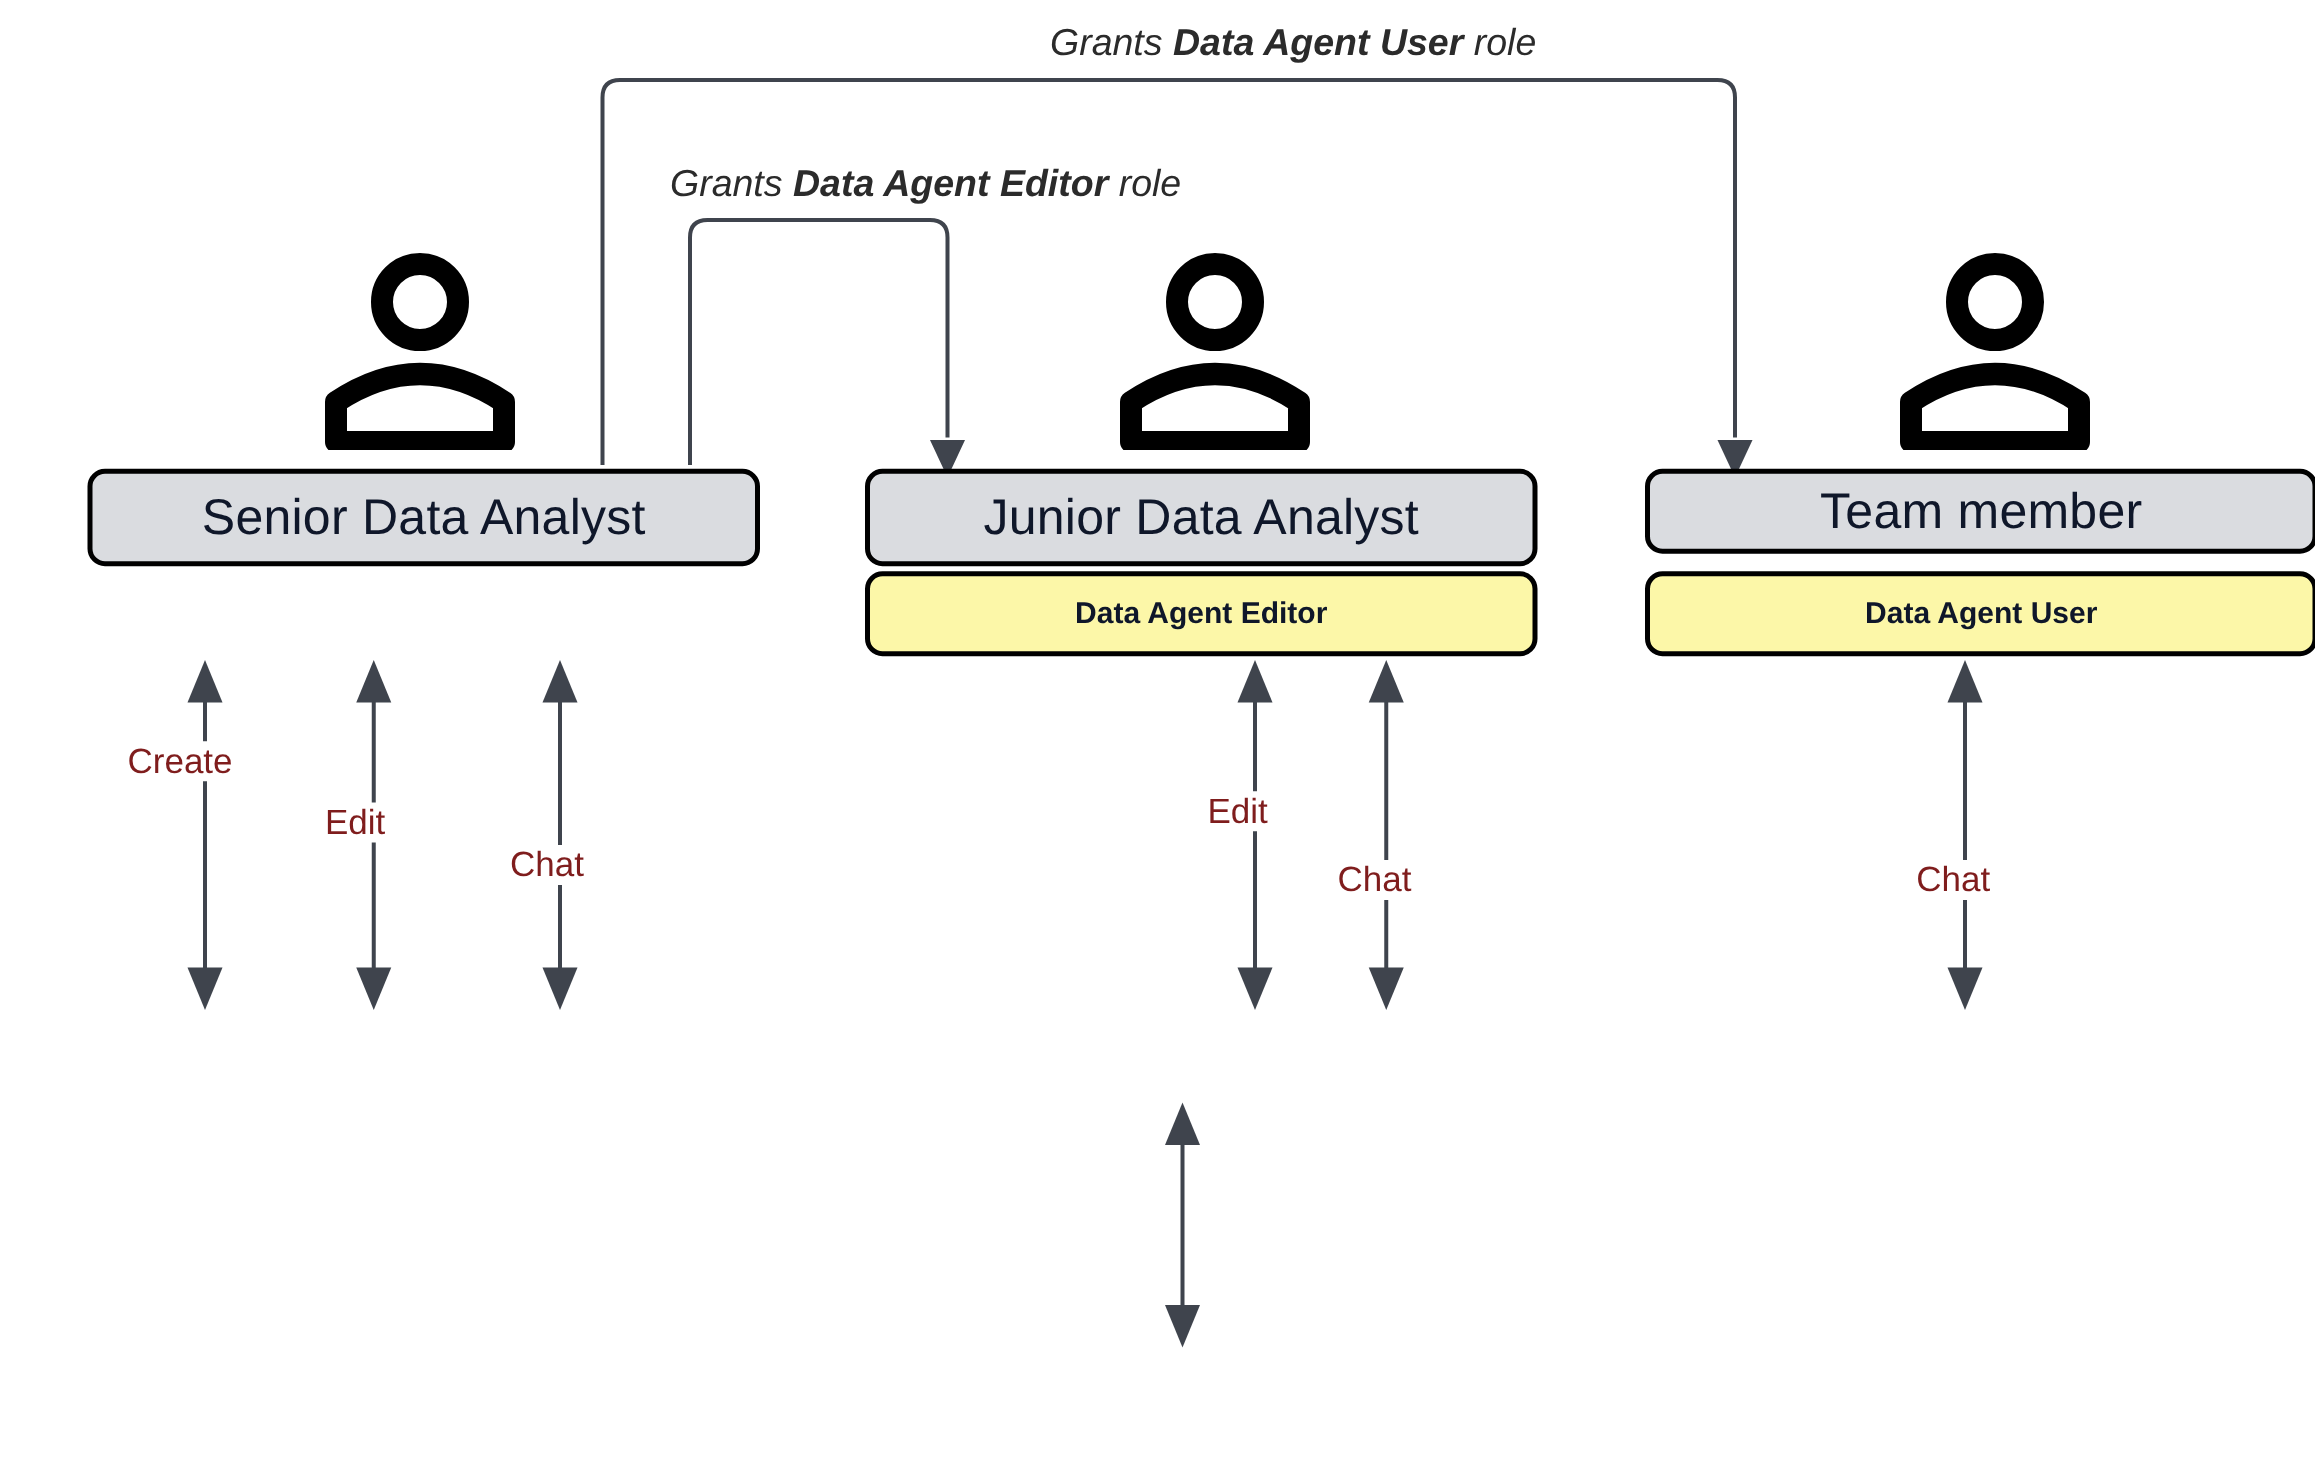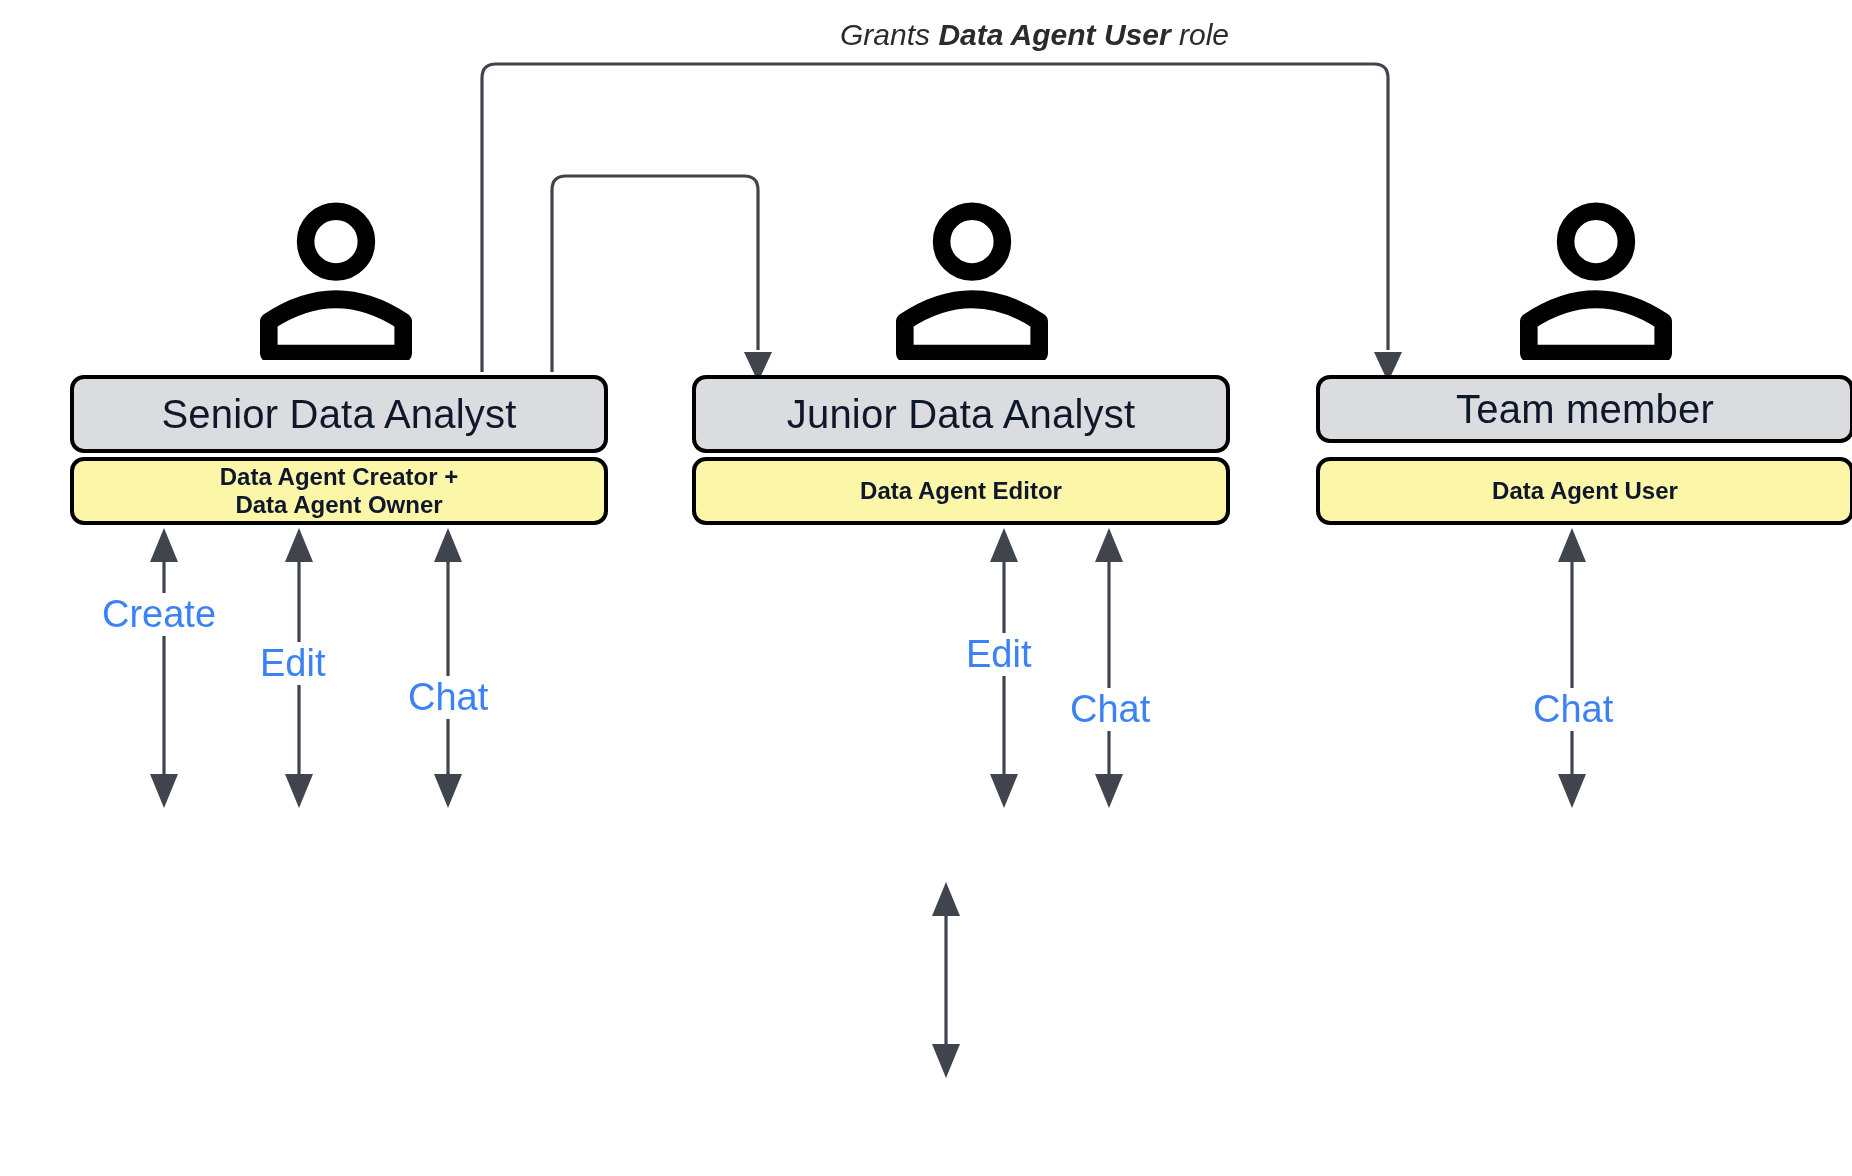--- a/index.html
+++ b/index.html
@@ -75,22 +75,22 @@
     font-style: italic;
     color: #2b2b2b;
     white-space: nowrap;
   }
   .grant-label b {
     font-weight: 700;
     font-style: italic;
   }
   .edge-label {
     position: absolute;
-    font-size: 38px;
-    color: #3b82f6;
+    font-size: 28px;
+    color: #7f1d1d;
     white-space: nowrap;
     background: #ffffff;
     padding: 0 4px;
   }
 </style>
 </head>
 <body>
 
 <div id="canvas">
 
@@ -151,20 +151,23 @@
       <line x1="930" y1="900" x2="930" y2="1060" stroke="#3f444d" stroke-width="3.2"></line>
       <path d="M930 882 L944 916 L916 916 Z" fill="#3f444d"></path>
       <path d="M930 1078 L916 1044 L944 1044 Z" fill="#3f444d"></path>
     </g>
   </svg>
 
   <div class="grant-label" style="left:824px; top:18px;">
     <span>Grants </span><b>Data Agent User</b><span> role</span>
   </div>
 
+  <div class="grant-label" style="left:520px; top:131px;">
+    <span>Grants </span><b>Data Agent Editor</b><span> role</span>
+  </div>
 
   <div class="avatar" style="left:236px; top:200px;">
     <svg viewBox="0 0 100 100" width="168" height="160" xmlns="http://www.w3.org/2000/svg">
       <circle cx="50" cy="26" r="19" fill="none" stroke="#000" stroke-width="11"></circle>
       <path d="M8 96 L8 76 Q50 48 92 76 L92 96 Z" fill="none" stroke="#000" stroke-width="11" stroke-linejoin="round"></path>
     </svg>
   </div>
   <div class="avatar" style="left:872px; top:200px;">
     <svg viewBox="0 0 100 100" width="168" height="160" xmlns="http://www.w3.org/2000/svg">
       <circle cx="50" cy="26" r="19" fill="none" stroke="#000" stroke-width="11"></circle>
@@ -173,24 +176,20 @@
   </div>
   <div class="avatar" style="left:1496px; top:200px;">
     <svg viewBox="0 0 100 100" width="168" height="160" xmlns="http://www.w3.org/2000/svg">
       <circle cx="50" cy="26" r="19" fill="none" stroke="#000" stroke-width="11"></circle>
       <path d="M8 96 L8 76 Q50 48 92 76 L92 96 Z" fill="none" stroke="#000" stroke-width="11" stroke-linejoin="round"></path>
     </svg>
   </div>
 
   <div class="node role-head" style="left:54px; top:375px; width:538px; height:78px;">
     <span>Senior Data Analyst</span>
-  </div>
-  <div class="node role-perm" style="left:54px; top:457px; width:538px; height:68px; flex-direction:column;">
-    <span>Data Agent Creator +</span>
-    <span>Data Agent Owner</span>
   </div>
 
   <div class="node role-head" style="left:676px; top:375px; width:538px; height:78px;">
     <span>Junior Data Analyst</span>
   </div>
   <div class="node role-perm" style="left:676px; top:457px; width:538px; height:68px;">
     <span>Data Agent Editor</span>
   </div>
 
   <div class="node role-head" style="left:1300px; top:375px; width:538px; height:68px;">

